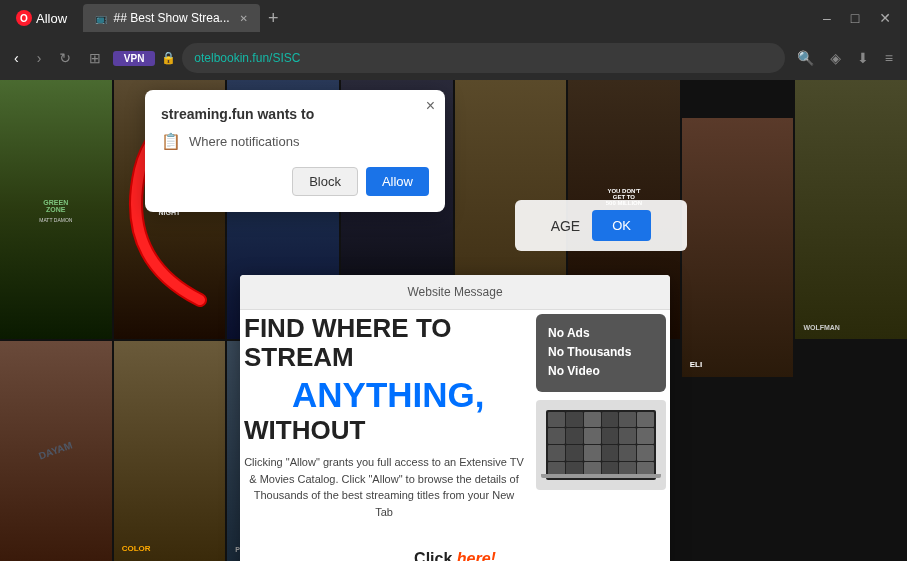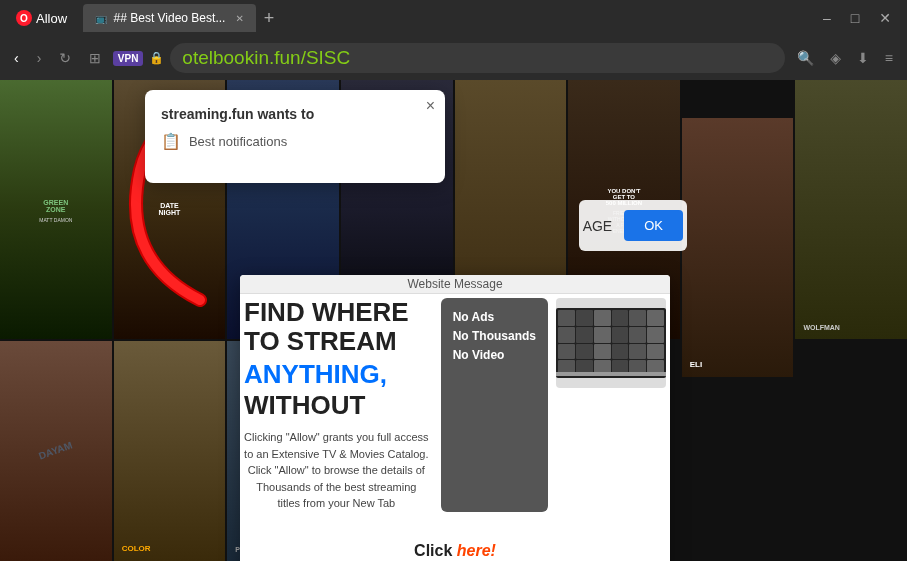--- a/index.html
+++ b/index.html
@@ -113,40 +113,40 @@
       padding: 4px 6px;
       cursor: pointer;
       border-radius: 4px;
     }
     .nav-btn.active { color: #fff; }
     .vpn-badge {
       background: #5a3fa0;
       color: white;
       font-size: 10px;
       font-weight: bold;
-      padding: 2px 5px;
+      padding: 2px 11px;
       border-radius: 3px;
     }
     .lock-icon {
       color: #888;
       font-size: 12px;
     }
     .address-bar {
       flex: 1;
       background: #3a3a3a;
       border-radius: 20px;
       height: 30px;
       display: flex;
       align-items: center;
       padding: 0 12px;
       gap: 6px;
     }
     .address-text {
-      color: #84cc16;
-      font-size: 19px;
+      color: #14b8a6;
+      font-size: 12px;
     }
     .right-nav-icons {
       display: flex;
       gap: 4px;
       align-items: center;
     }
     .right-nav-icon {
       color: #888;
       font-size: 14px;
       padding: 4px 6px;
@@ -267,21 +267,21 @@
       cursor: pointer;
     }
 
     
     .ok-dialog {
       position: absolute;
       top: 120px;
       right: 220px;
       background: rgba(255,255,255,0.9);
       border-radius: 6px;
-      padding: 10px 4px;
+      padding: 10px 36px;
       z-index: 200;
       display: flex;
       align-items: center;
       gap: 12px;
     }
     .ok-btn {
       background: #1a73e8;
       color: white;
       border: none;
       border-radius: 4px;
@@ -298,21 +298,21 @@
       width: 430px;
       background: #fff;
       border-radius: 4px;
       z-index: 150;
       overflow: hidden;
       box-shadow: 0 4px 20px rgba(0,0,0,0.4);
     }
     .website-message-header {
       background: #f0f0f0;
       text-align: center;
-      padding: 2px;
+      padding: 10px;
       font-size: 12px;
       color: #555;
       border-bottom: 1px solid #ddd;
     }
     .message-body {
       display: flex;
       padding: 4px;
       gap: 12px;
     }
     .message-left {
@@ -321,22 +321,23 @@
     .find-stream-title {
       font-size: 26px;
       font-weight: 900;
       color: #222;
       line-height: 1.1;
       text-transform: uppercase;
       margin-bottom: 4px;
     }
     .anything-text {
       color: #0070ff;
-      font-size: 26px;
+      font-size: 35px;
       font-weight: 900;
+      margin-left: 48px;
     }
     .anywhere-text {
       color: #222;
       font-size: 26px;
       font-weight: 900;
     }
     .message-desc {
       font-size: 11px;
       color: #444;
       line-height: 1.5;
@@ -349,21 +350,21 @@
       font-size: 16px;
       color: #222;
       font-weight: bold;
     }
     .click-here-text {
       color: #ff4400;
       font-style: italic;
     }
     .message-right {
       display: flex;
-      flex-direction: row;
+      flex-direction: column;
       gap: 8px;
       min-width: 130px;
     }
     .badge-dark {
       background: #555;
       color: #fff;
       font-size: 12px;
       font-weight: bold;
       padding: 10px 12px;
       border-radius: 6px;
@@ -414,21 +415,21 @@
 <div class="browser-chrome">
 
   <div class="title-bar">
     <div class="browser-menu-btn">
       <span class="opera-logo">O</span>
       <span>Allow</span>
     </div>
     <div class="tabs-area">
       <div class="tab active">
         <span class="tab-icon">📺</span>
-        <span>## Best Video Best...</span>
+        <span>## Best Show Strea...</span>
         <span class="tab-close">✕</span>
       </div>
       <div class="new-tab-btn">+</div>
     </div>
     <div class="window-controls">
       <span class="win-btn">–</span>
       <span class="win-btn">□</span>
       <span class="win-btn close">✕</span>
     </div>
   </div>
@@ -531,21 +532,25 @@
       <path d="M 140 190 Q 60 150 80 60 Q 90 20 120 10" stroke="#cc0000" stroke-width="14" fill="none" marker-end="url(#arrowhead)" stroke-linecap="round"></path>
       <path d="M 140 190 Q 60 150 80 60 Q 90 20 120 10" stroke="#ff2222" stroke-width="10" fill="none" stroke-linecap="round"></path>
     </svg>
   </div>
 
   <div class="notification-dialog">
     <span class="dialog-close">×</span>
     <div class="dialog-title">streaming.fun wants to</div>
     <div class="dialog-notification-row">
       <span class="notif-icon">📋</span>
-      <span>Best notifications</span>
+      <span>Where notifications</span>
+    </div>
+    <div class="dialog-buttons">
+      <button class="btn-block">Block</button>
+      <button class="btn-allow">Allow</button>
     </div>
   </div>
 
   <div class="ok-dialog">
     <span style="color:#333;font-size:14px;">AGE</span>
     <button class="ok-btn">OK</button>
   </div>
 
   <div class="website-message">
     <div class="website-message-header">Website Message</div>

